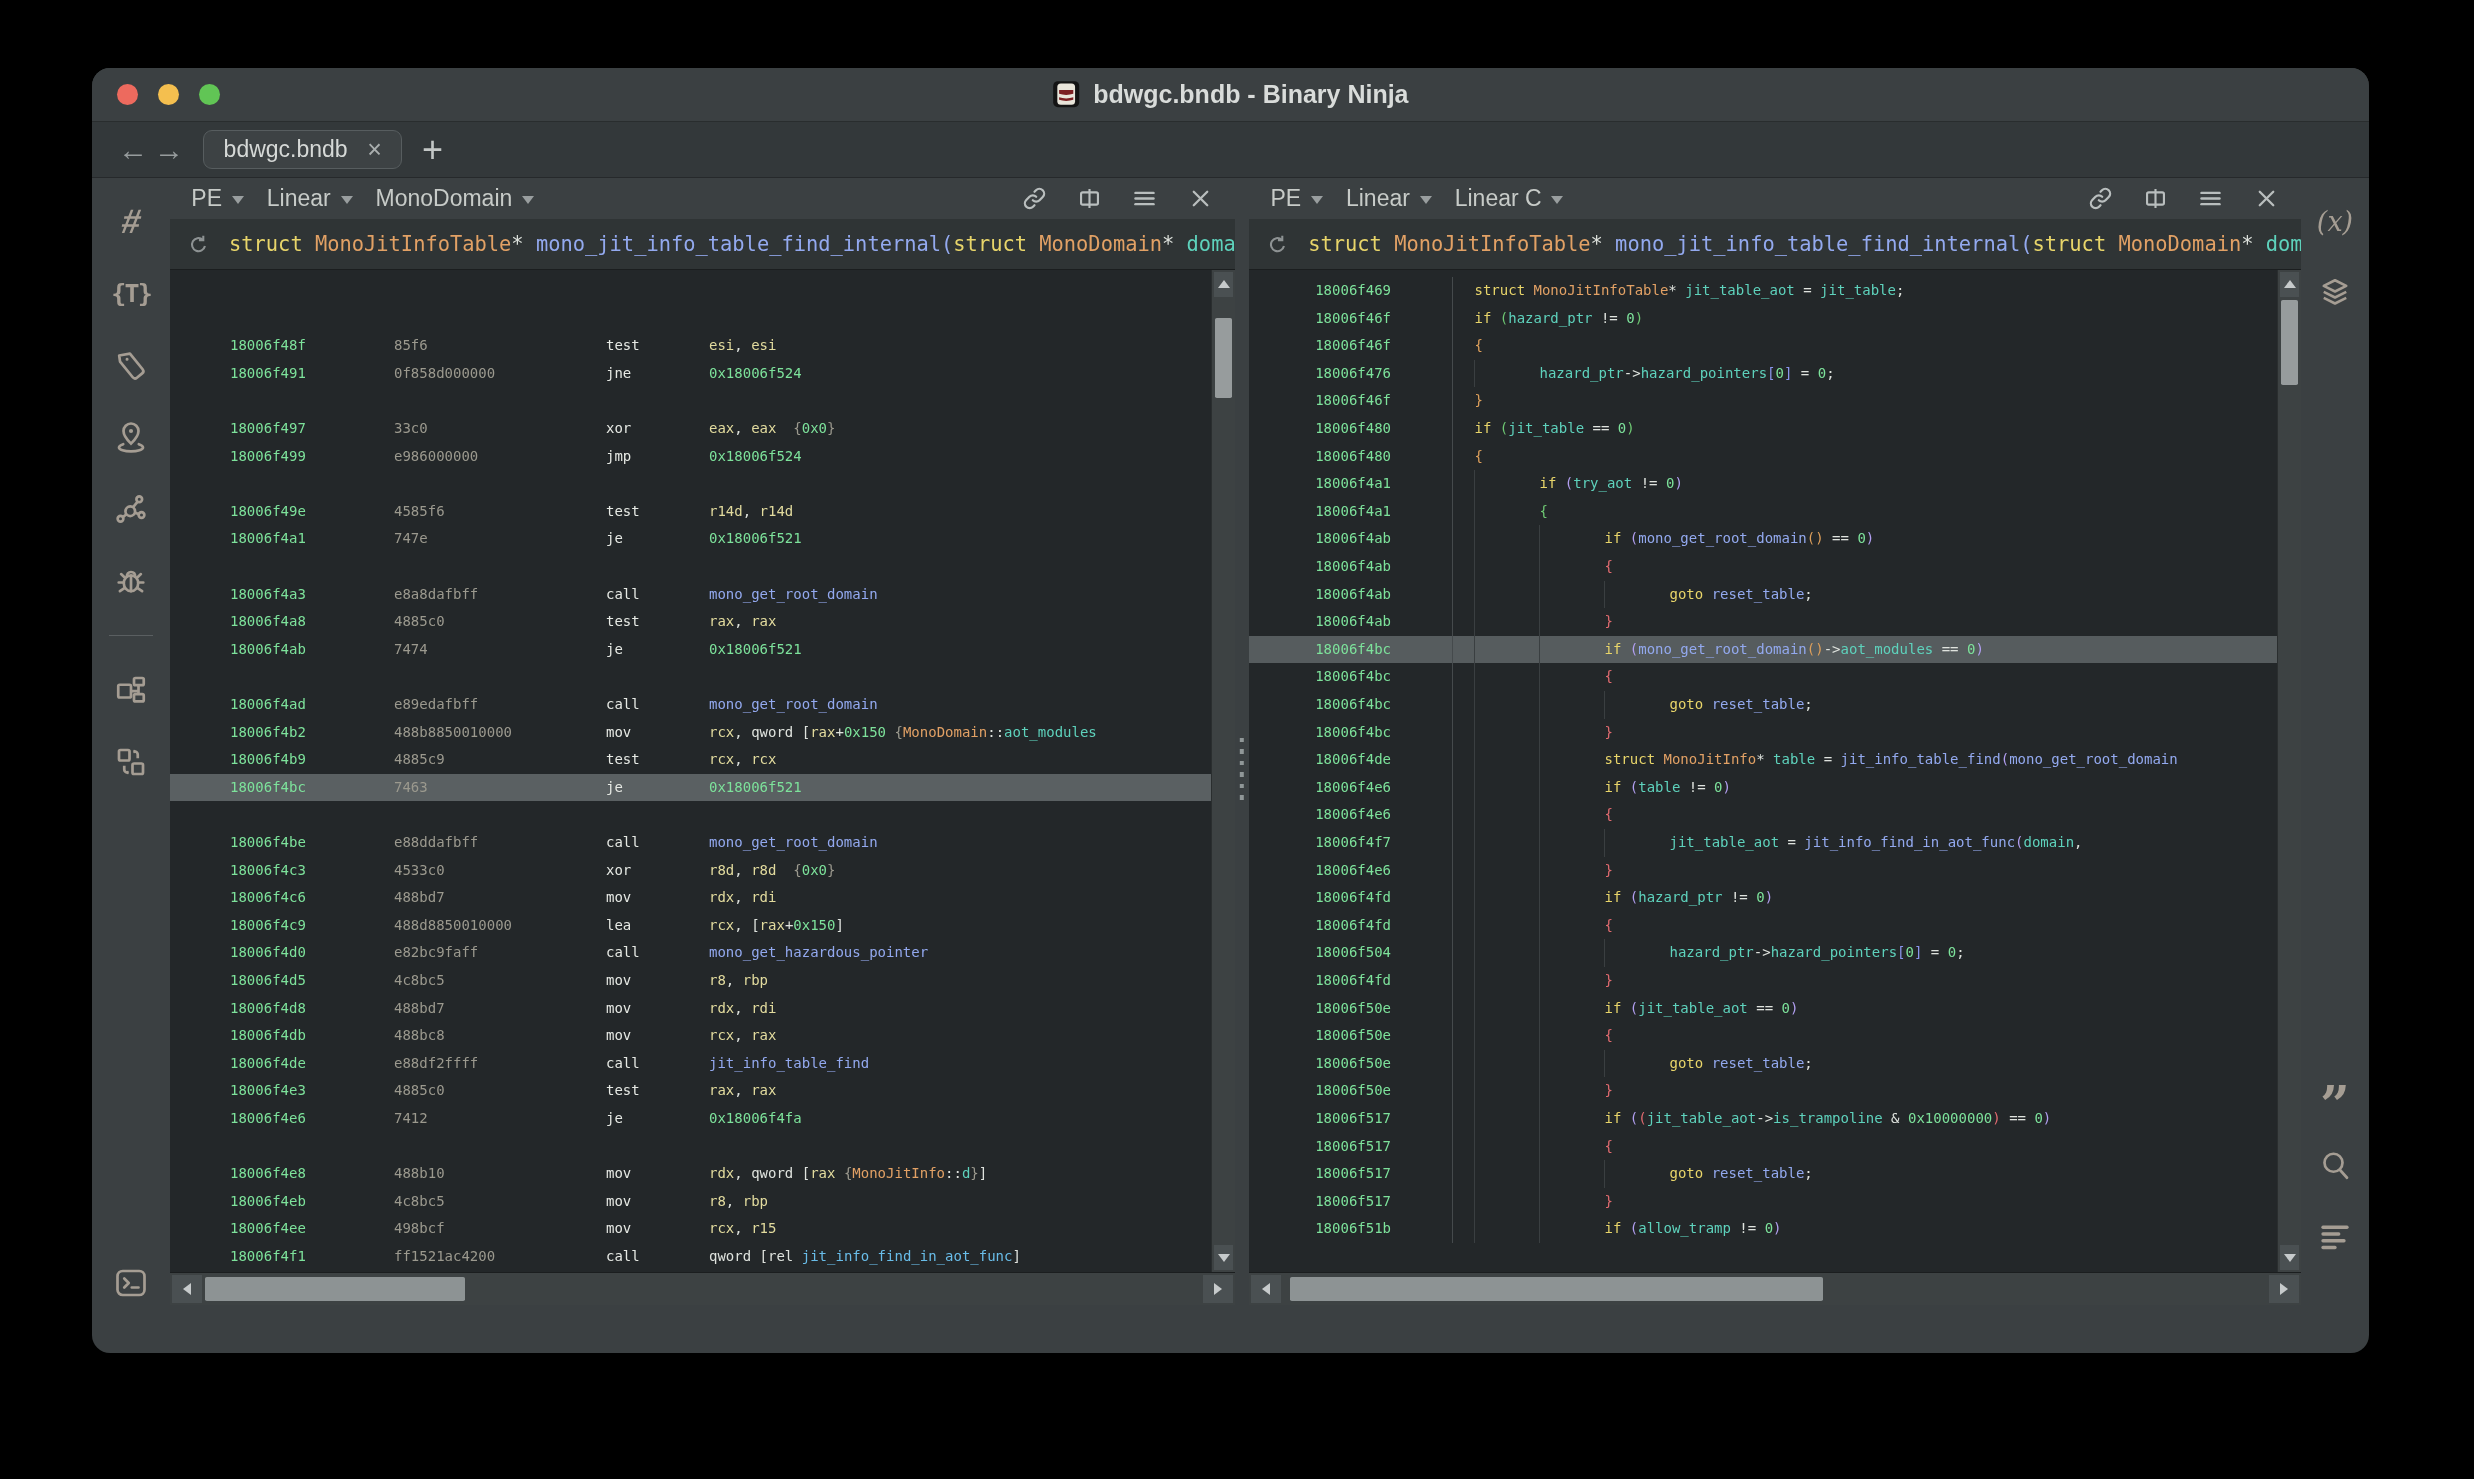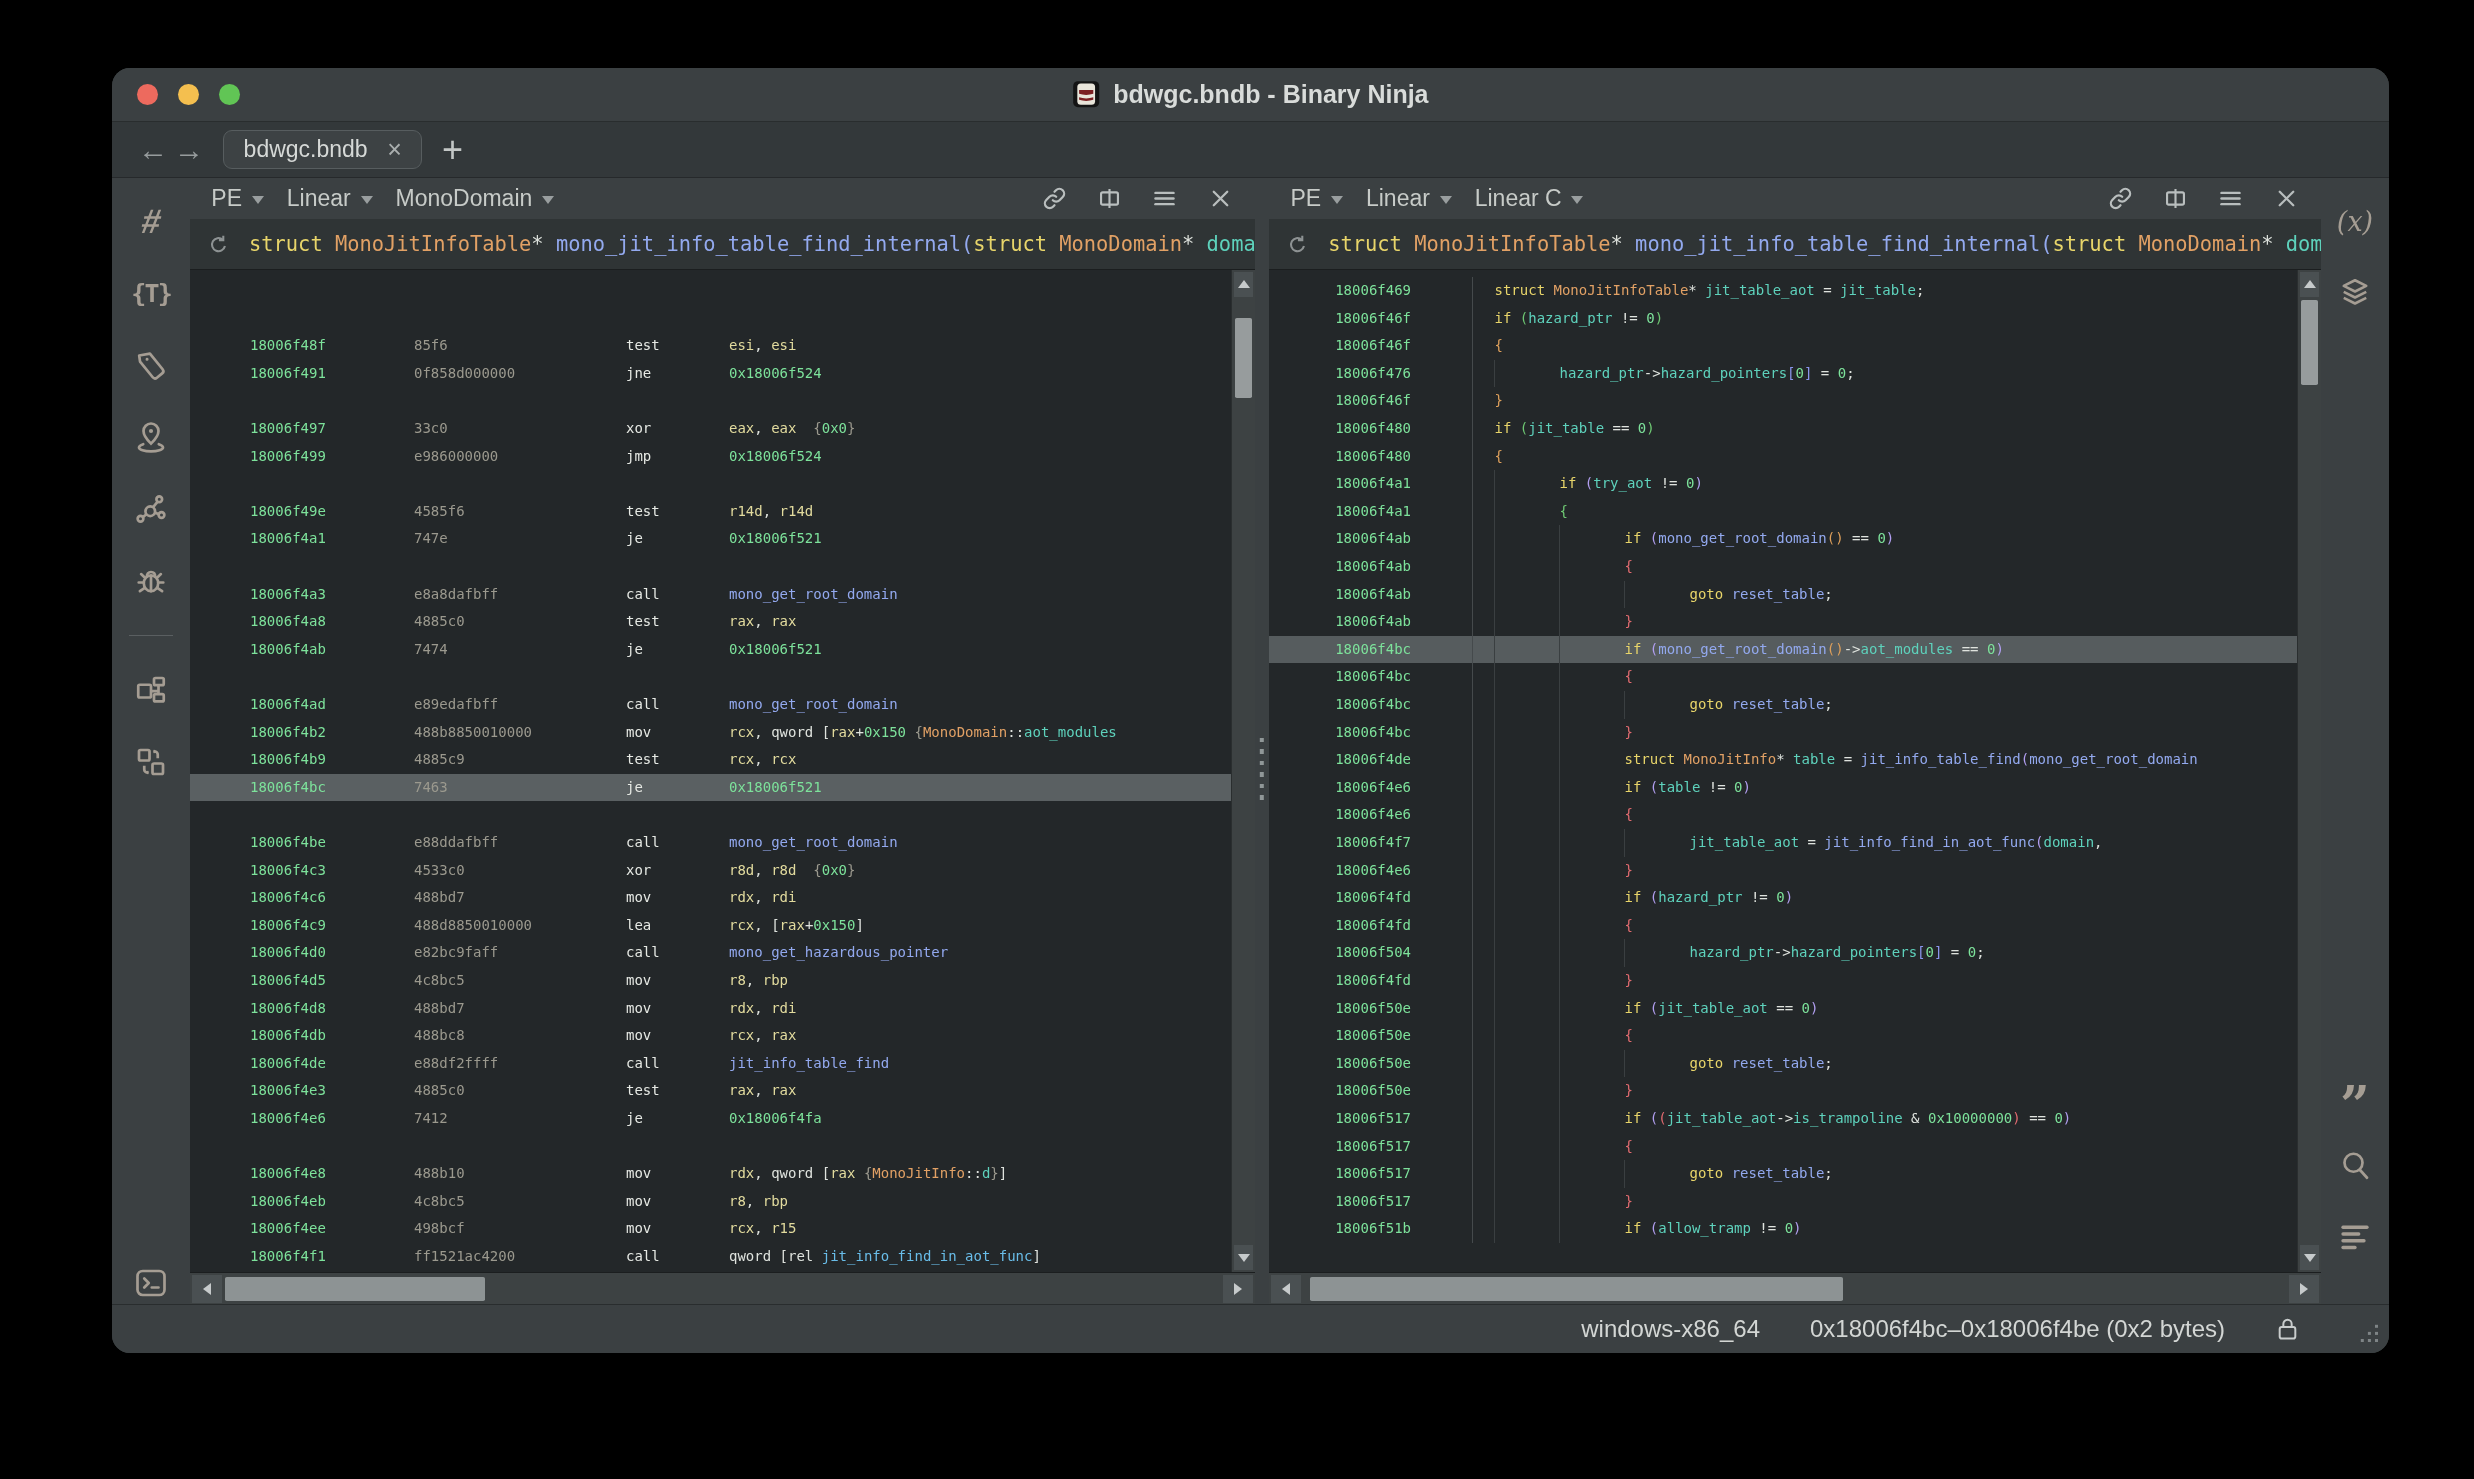--- a/index.html
+++ b/index.html
@@ -1,18 +1,18 @@
 <!DOCTYPE html>
 <html style="font-size:14.2px"><head>
 <meta charset="utf-8">
 <style>
   html,body{margin:0;padding:0;}
   body{width:2475px;height:1479px;background:#000;position:relative;overflow:hidden;
        font-family:"Liberation Sans",sans-serif;}
-  .window{position:absolute;left:112px;top:68px;width:2277px;height:1285px;background:#3b4042;
+  .window{position:absolute;left:92px;top:68px;width:2277px;height:1285px;background:#3b4042;
           border-radius:18px;overflow:hidden;}
   
   .titlebar{height:53px;position:relative;display:flex;align-items:center;justify-content:center;
             border-bottom:1.8px solid #292d2e;background:#3b4042;}
   .traffic{position:absolute;left:25px;top:0;height:100%;display:flex;align-items:center;gap:19.6px;}
   .light{width:21.3px;height:21.3px;border-radius:50%;}
   .light.red{background:#ed6a5e;}
   .light.yellow{background:#f4bf4f;}
   .light.green{background:#61c555;}
   .title{display:flex;align-items:center;gap:12.4px;font-size:25px;font-weight:bold;color:#d9dcda;}
@@ -378,26 +378,15 @@
           <svg viewBox="0 0 24 24" stroke="currentColor" stroke-width="2.2" stroke-linecap="round">
             <line x1="4" y1="5.5" x2="20" y2="5.5"></line>
             <line x1="4" y1="10" x2="14.5" y2="10"></line>
             <line x1="4" y1="14.5" x2="18" y2="14.5"></line>
             <line x1="4" y1="19" x2="12" y2="19"></line>
           </svg>
         </div>
       </div>
   </div>
 
-  <div class="statusbar">
-    <span>windows-x86_64</span>
-    <span>0x18006f4bc–0x18006f4be (0x2 bytes)</span>
-    <span class="lock">
-        <svg viewBox="0 0 24 26" fill="none" stroke="currentColor" stroke-width="1.9">
-          <rect x="4.5" y="11" width="15" height="11" rx="2"></rect>
-          <path d="M8 11V8a4 4 0 0 1 8 0v3"></path>
-        </svg>
-      </span>
-    <div class="grip"></div>
-  </div>
 
 </div>
 
 
 </body></html>

